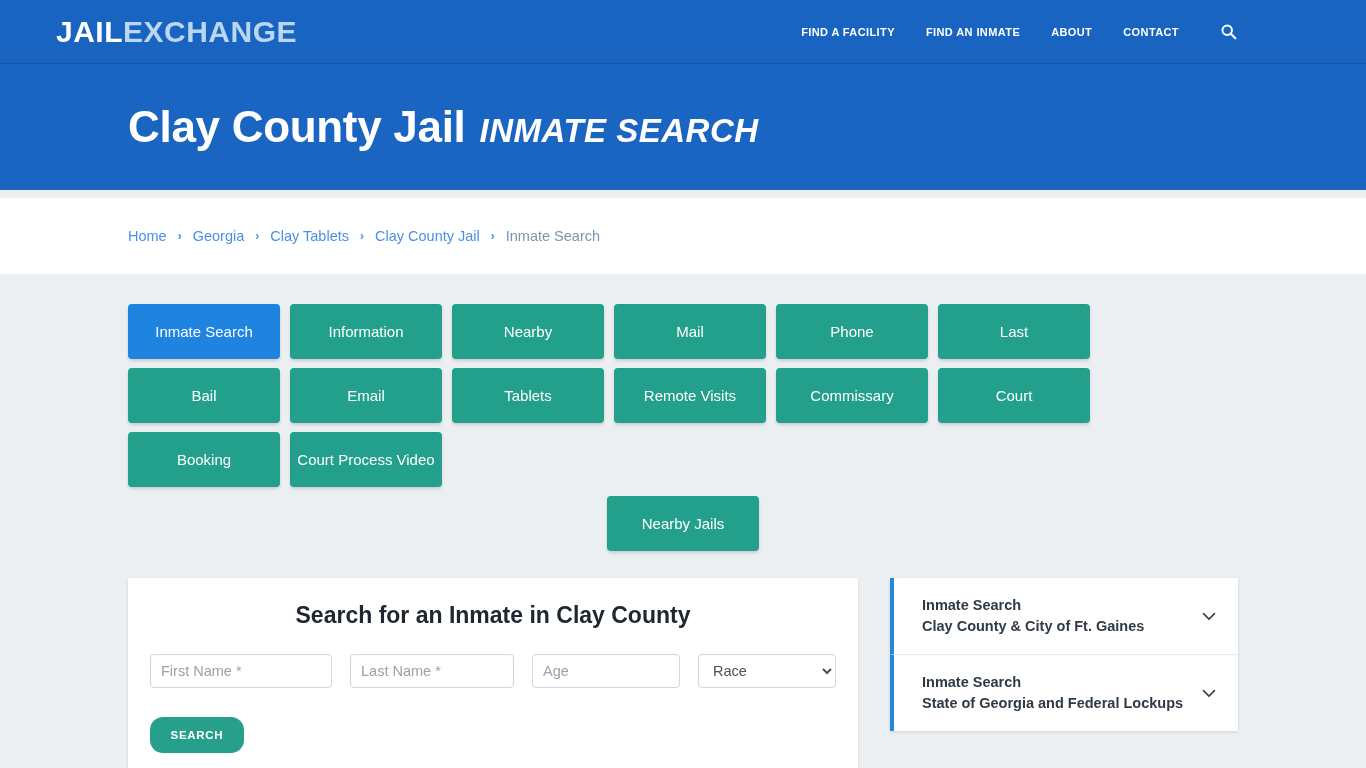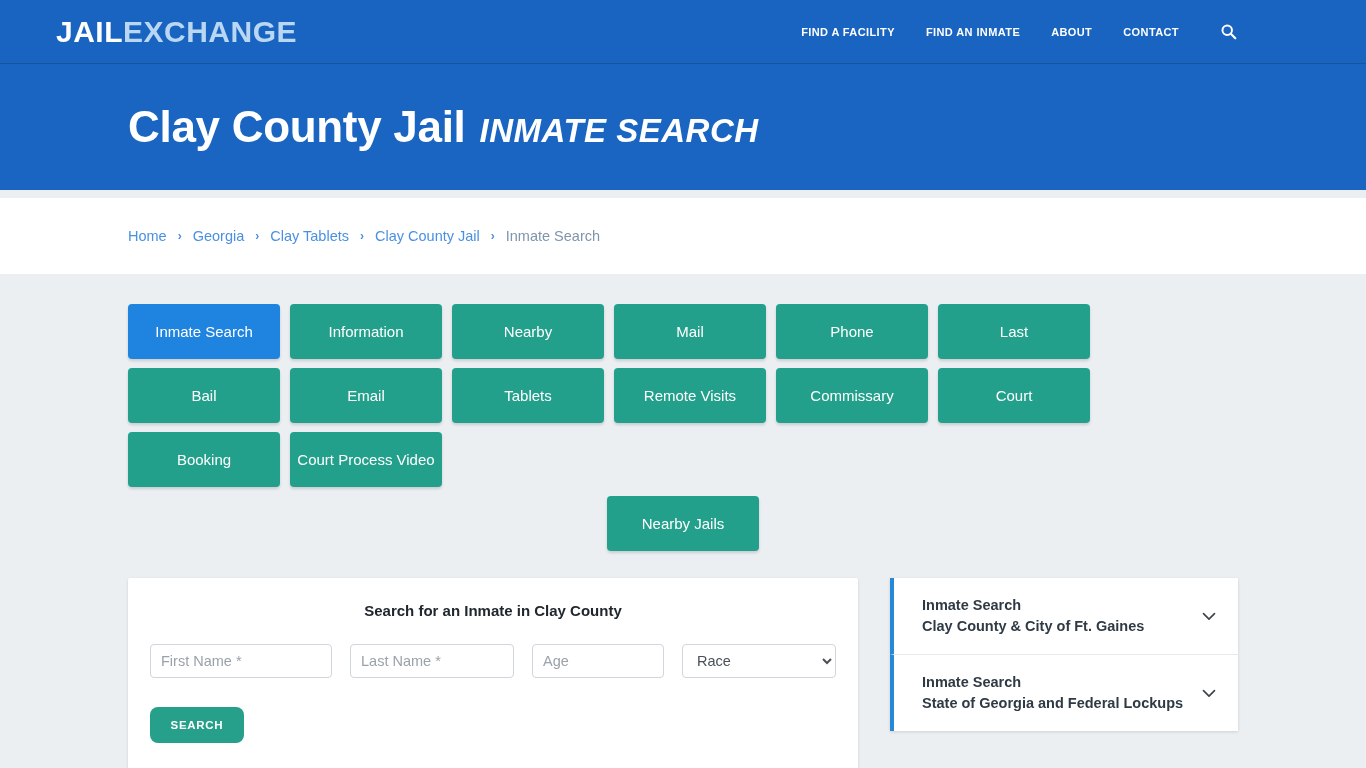--- a/index.html
+++ b/index.html
@@ -155,21 +155,21 @@
   .card {
     background: #ffffff;
     border-radius: 2px;
     box-shadow: 0 1px 3px rgba(0,0,0,0.13);
   }
   .card.search-card { padding: 24px 0 40px; }
 
   .form-title {
     margin: 0 0 22px;
     text-align: center;
-    font-size: 15px;
+    font-size: 23px;
     font-weight: bold;
     color: #20272e;
   }
   .fields {
     display: flex;
     gap: 18px;
     padding: 3px 22px;
   }
   .fields input, .fields select {
     height: 34px;
@@ -178,29 +178,29 @@
     padding: 0 10px;
     font-size: 14.5px;
     font-family: "Liberation Sans", sans-serif;
     color: #495057;
     background: #ffffff;
     outline: none;
   }
   .fields input::placeholder { color: #9aa2aa; }
   .f-first { width: 182px; }
   .f-last  { width: 164px; }
-  .f-age   { width: 132px; }
+  .f-age   { width: 148px; }
   .f-race  { width: 160px; }
 
   .search-submit {
     margin: 26px 0 0 22px;
     width: 94px;
     height: 36px;
     border: 0;
-    border-radius: 8px;
+    border-radius: 13px;
     background: #26a08b;
     color: #ffffff;
     font-size: 11.5px;
     font-weight: bold;
     letter-spacing: 0.7px;
     font-family: "Liberation Sans", sans-serif;
     cursor: pointer;
   }
 
   

